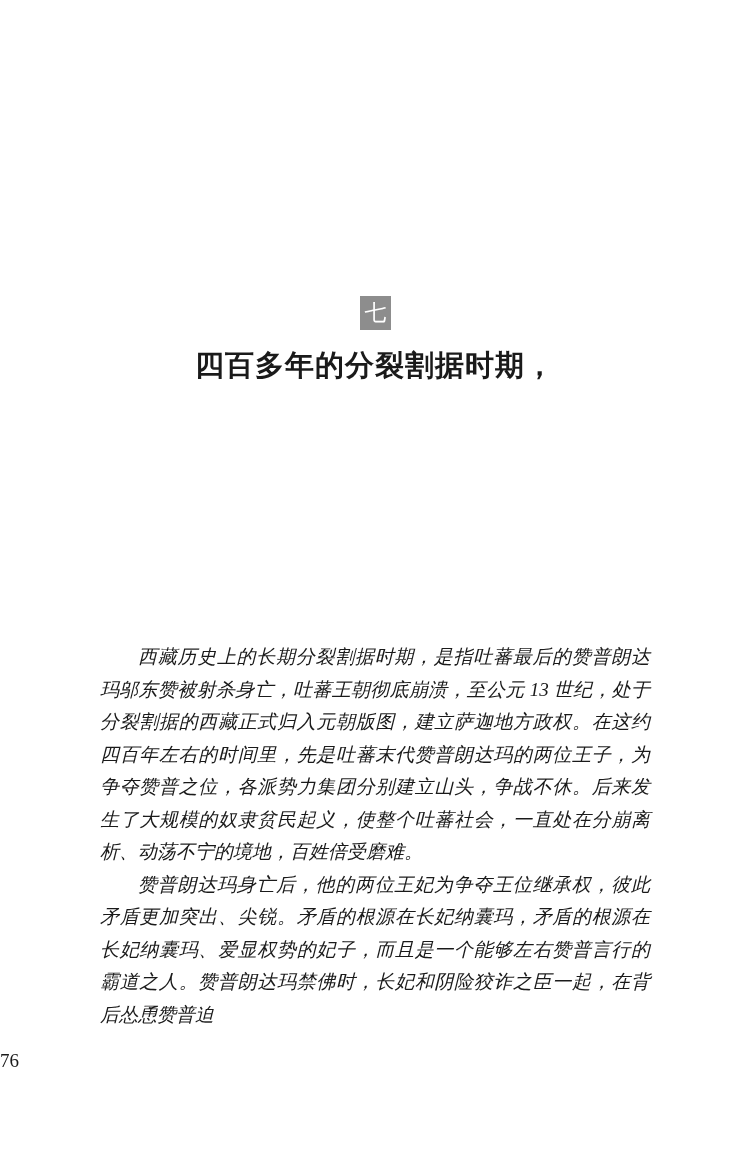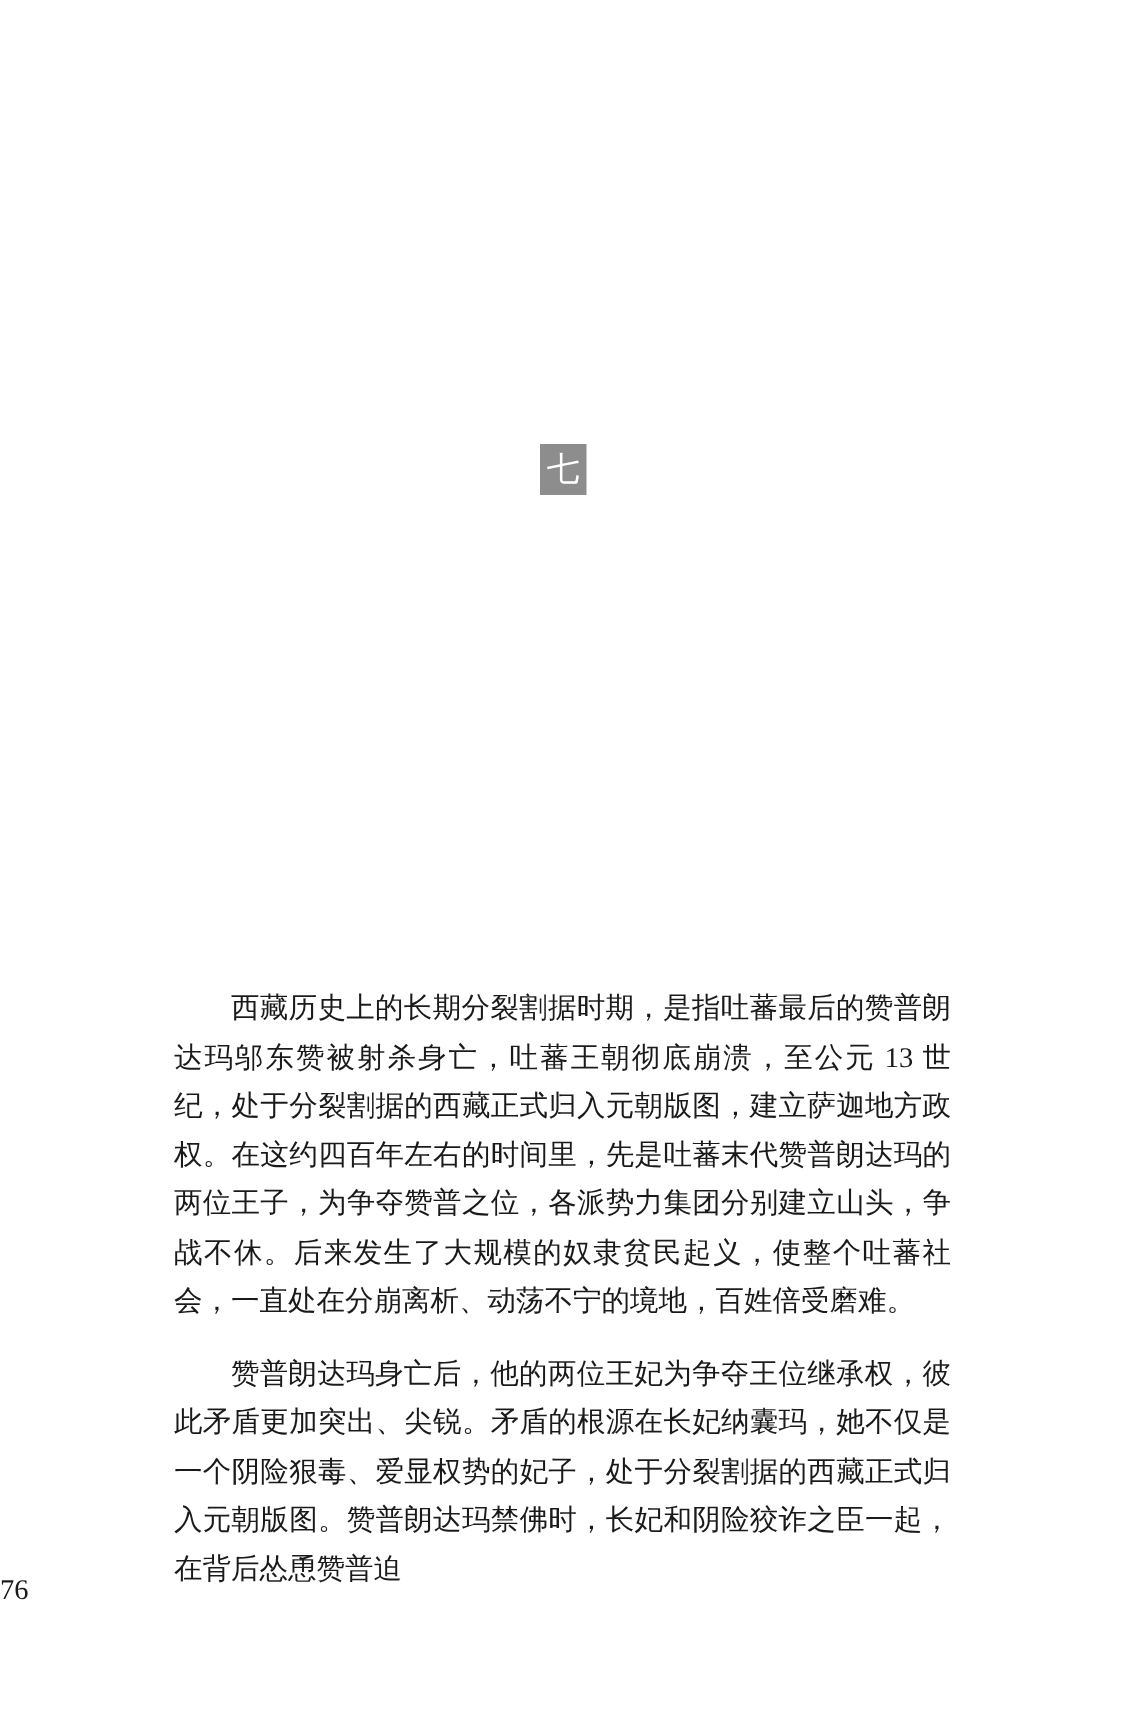--- a/index.html
+++ b/index.html
@@ -52,44 +52,46 @@
       position: absolute;
       top: 641px;
       left: 100px;
       width: 550px;
       font-size: 19px;
       line-height: 32.5px;
       text-align: justify;
       text-justify: inter-ideograph;
     }
     .body-text p {
-      margin: 16px;
+      margin: 0;
       padding: 0;
       text-indent: 2em;
       overflow-wrap: break-word;
+      font-style: italic;
     }
     .page-number {
       position: absolute;
       top: 1049px;
       left: 0;
       width: 100%;
       font-size: 19px;
       line-height: 24px;
     }
   </style>
 </head>
 <body>
 
 <div class="page">
 
   <div class="chapter-box">七</div>
 
   <div class="chapter-title">
+    <div class="title-line">四百多年的分裂割据时期，</div>
   </div>
 
   <div class="body-text">
     <p>西藏历史上的长期分裂割据时期，是指吐蕃最后的赞普朗达玛邬东赞被射杀身亡，吐蕃王朝彻底崩溃，至公元 13 世纪，处于分裂割据的西藏正式归入元朝版图，建立萨迦地方政权。在这约四百年左右的时间里，先是吐蕃末代赞普朗达玛的两位王子，为争夺赞普之位，各派势力集团分别建立山头，争战不休。后来发生了大规模的奴隶贫民起义，使整个吐蕃社会，一直处在分崩离析、动荡不宁的境地，百姓倍受磨难。</p>
-    <p>赞普朗达玛身亡后，他的两位王妃为争夺王位继承权，彼此矛盾更加突出、尖锐。矛盾的根源在长妃纳囊玛，她不仅是一个阴险狠毒、爱显权势的妃子，处于分裂割据的西藏正式归入元朝版图。赞普朗达玛禁佛时，长妃和阴险狡诈之臣一起，在背后怂恿赞普迫</p>
+    <p>赞普朗达玛身亡后，他的两位王妃为争夺王位继承权，彼此矛盾更加突出、尖锐。矛盾的根源在长妃纳囊玛，矛盾的根源在长妃纳囊玛、爱显权势的妃子，而且是一个能够左右赞普言行的霸道之人。赞普朗达玛禁佛时，长妃和阴险狡诈之臣一起，在背后怂恿赞普迫</p>
   </div>
 
   <div class="page-number">76</div>
 
 </div>
 
 </body></html>

